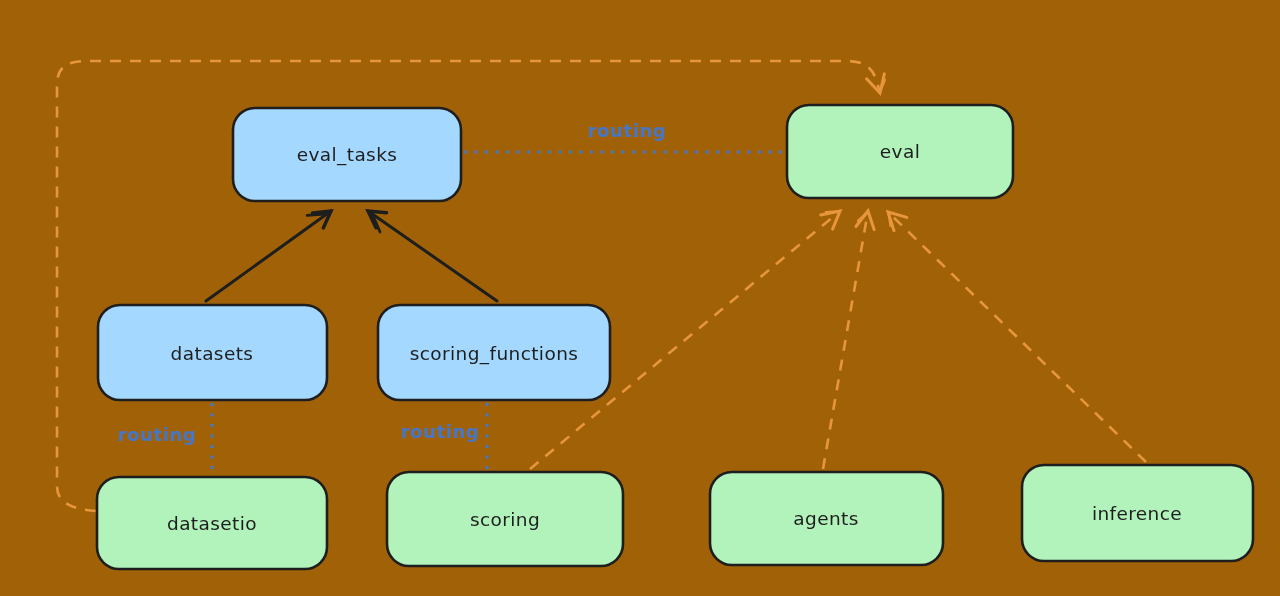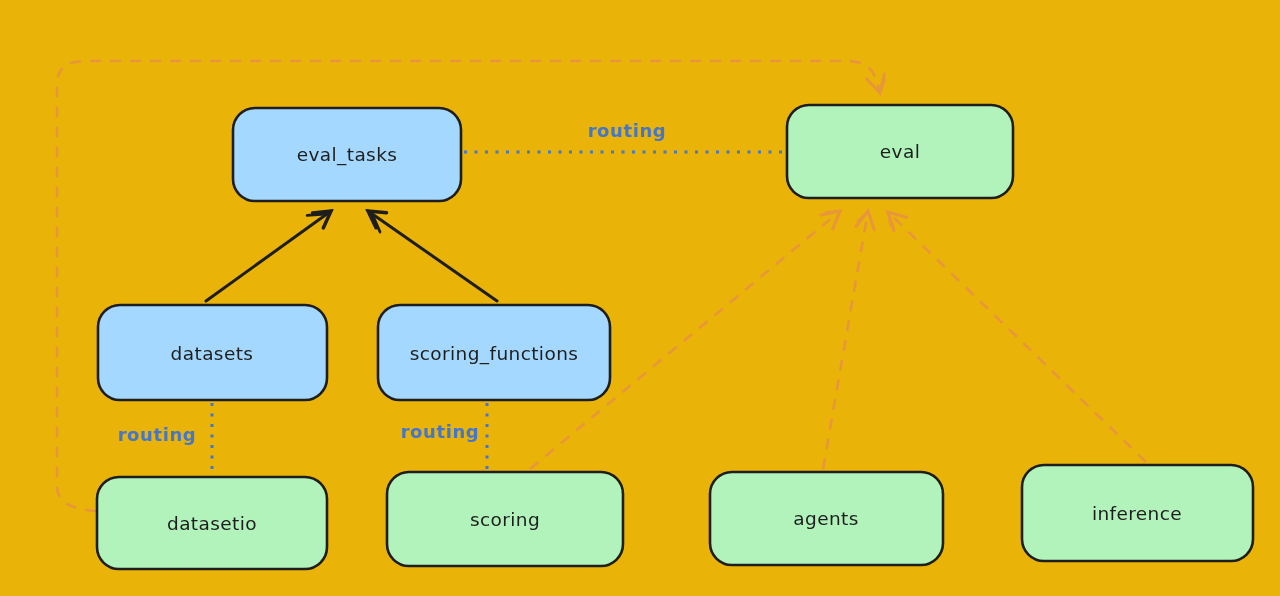--- a/index.html
+++ b/index.html
@@ -8,21 +8,21 @@
     background: #ffffff;
     width: 1280px;
     height: 596px;
     overflow: hidden;
     font-family: "DejaVu Sans", sans-serif;
   }
   .canvas-wrap {
     position: relative;
     width: 1280px;
     height: 596px;
-    background: #eab308;
+    background: #a16207;
   }
   svg { display: block; }
   .node-box {
     stroke-width: 2.6;
     stroke-linejoin: round;
   }
   .node-label {
     font-family: "DejaVu Sans", sans-serif;
     font-size: 18.5px;
     letter-spacing: 0.4px;

